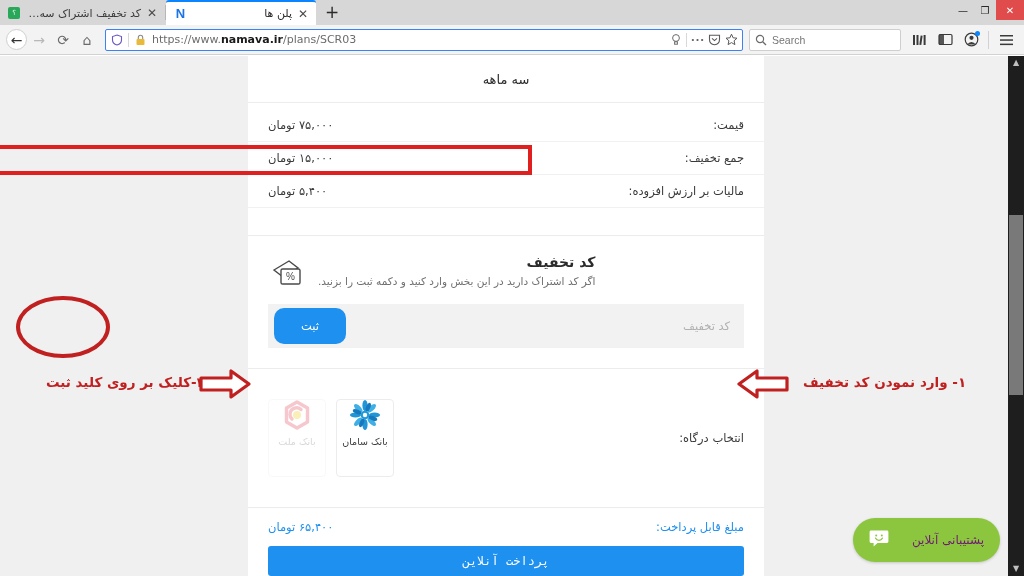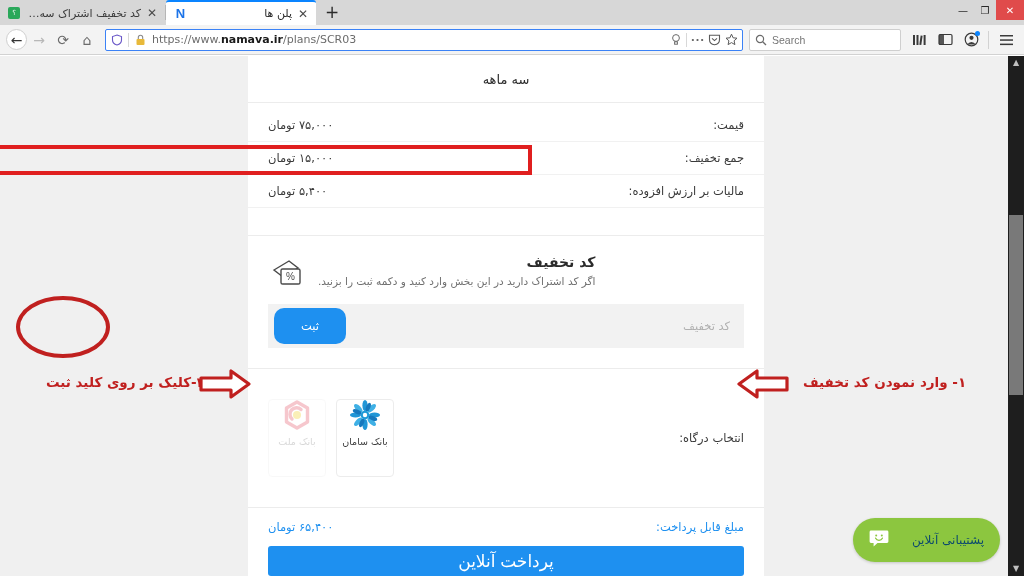--- a/index.html
+++ b/index.html
@@ -155,42 +155,42 @@
   .gw-card.faded .gw-name { color: #b9b9b9; }
 
   .payable {
     border-top: 1px solid #ececec; padding: 12px 20px 8px; display: flex;
     align-items: center; justify-content: space-between; direction: rtl;
   }
   .payable .lbl { font-size: 11.5px; color: #1e90f0; }
   .payable .val { font-size: 11.5px; color: #1e90f0; }
   .paybtn {
     margin: 4px 20px 23px; height: 30px; background: #1e90f0; color: #fff;
-    border: 0; border-radius: 3px; width: calc(100% - 40px); font-size: 17px;
-    font-family: Liberation Sans, sans-serif; cursor: pointer;
+    border: 0; border-radius: 3px; width: calc(100% - 40px); font-size: 12px;
+    font-family: Liberation Mono, monospace; cursor: pointer;
   }
 
   
   .anno { position: absolute; color: #c0201f; font-weight: bold; font-size: 13.5px;
           direction: rtl; white-space: nowrap; }
   .red-rect {
     position: absolute; border: 4px solid #e01f1f; pointer-events: none;
   }
   .red-ellipse {
     position: absolute; border: 4px solid #c0201f; border-radius: 50%; pointer-events: none;
   }
   .arrow-svg { position: absolute; }
 
   
   .support {
     position: absolute; right: 24px; bottom: 14px; height: 44px; padding: 0 16px;
     background: #8cc63f; border-radius: 22px; display: flex; align-items: center;
     gap: 8px; direction: rtl; box-shadow: 0 1px 3px rgba(0,0,0,.18);
   }
-  .support-label { font-size: 12px; color: #0c4a6e; margin-left: 15px; }
+  .support-label { font-size: 12px; color: #701a75; margin-left: 15px; }
 </style>
 </head>
 <body>
 
 <div class="screen">
 
   <div class="titlebar">
     <div class="tabstrip">
 
       <div class="tab inactive">

